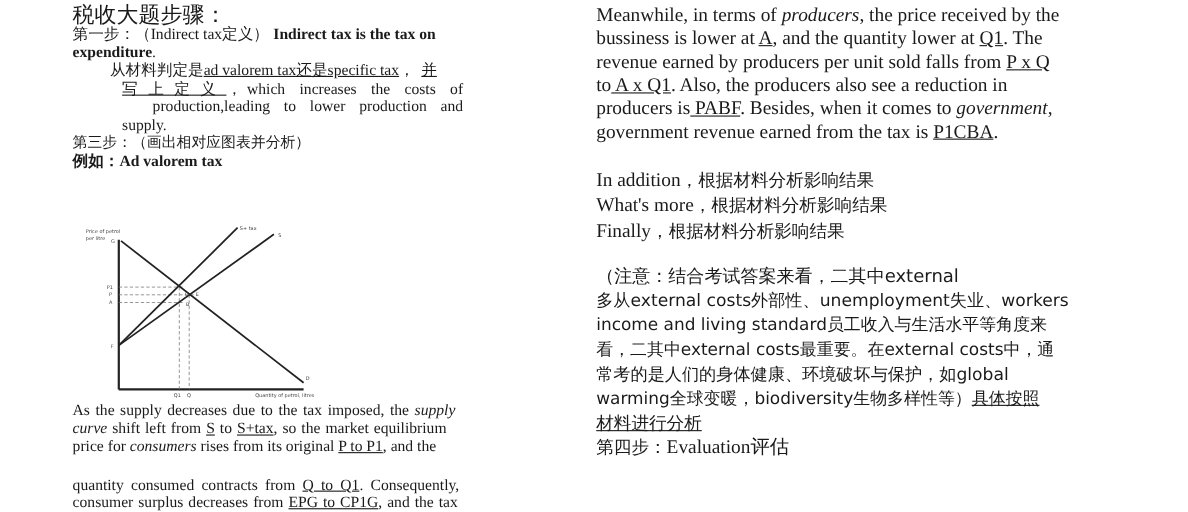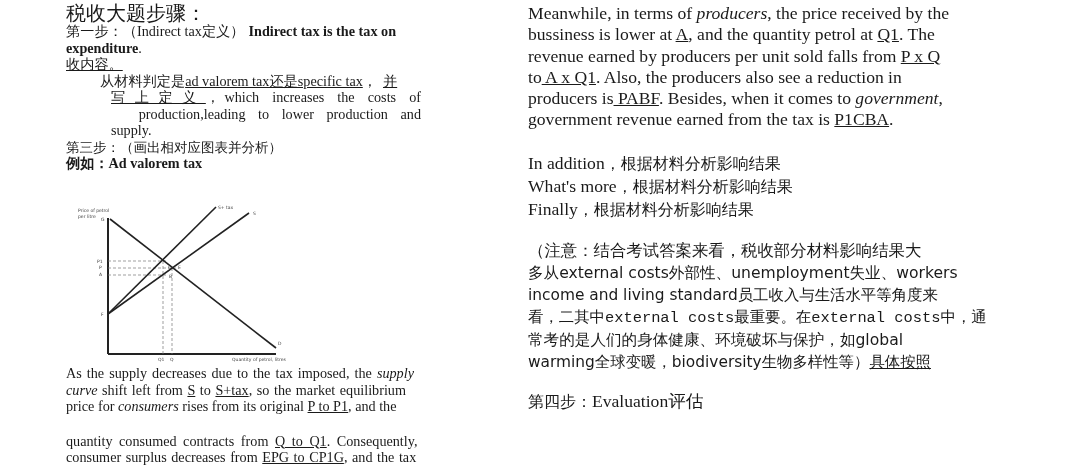--- a/index.html
+++ b/index.html
@@ -1,20 +1,20 @@
 <!DOCTYPE html>
 <html><head>
 <meta charset="utf-8">
 <style>
   html, body { margin:0; padding:0; background:#ffffff; }
   body { width:1080px; height:465px; position:relative; overflow:hidden;
          font-family:"Liberation Serif", "DejaVu Serif", serif; color:#1a1a1a; }
   .panel { position:absolute; }
   #left { left:66px; top:4px; width:355px; }
-  #right { left:528px; top:3px; width:470px; }
+  #right { left:542px; top:3px; width:470px; }
   .cjk { font-family:"DejaVu Sans", sans-serif; }
   .l { font-size:14.2px; line-height:16.5px; white-space:nowrap; }
   .lt { font-size:16.5px; line-height:19px; }
   .b { font-weight:bold; }
   .u { text-decoration:underline; }
   .i { font-style:italic; }
   .indent1 { padding-left:34px; }
   .indent2 { padding-left:45px; }
   .just { text-align:justify; text-align-last:justify; white-space:normal; }
   .r { font-size:17.6px; line-height:21.3px; white-space:nowrap; }
@@ -29,23 +29,20 @@
 <div id="left" class="panel">
   <div class="lt cjk" style="font-size:20px;">税收大题步骤：</div>
 
   <div class="l">
     <span class="cjk">第一步：</span><span>（Indirect tax定义）</span><span class="b" style="padding-left:4px;">Indirect tax is the tax on</span>
   </div>
   <div class="l">
     <span class="b">expenditure</span><span>.</span>
   </div>
 
-  <div class="l">
-    <span class="u cjk">收内容。</span>
-  </div>
 
   <div class="l indent1">
     <span class="cjk">从材料判定是</span><span class="u">ad valorem tax还是specific tax</span><span class="cjk">，</span><span class="u cjk" style="padding-left:6px;">并</span>
   </div>
   <div class="l indent2 just">
     <span class="u cjk" style="letter-spacing:5px;">写上定义</span><span style="word-spacing:5px;">，which increases the costs of</span>
   </div>
   <div class="l indent2" style="word-spacing:9px;text-align:right;">production,leading to lower production and</div>
   <div class="l indent2">supply.</div>
 
@@ -116,21 +113,21 @@
     <span>incidence on comsumers is </span><span class="u">PFCP1</span><span>.</span>
   </div>
 </div>
 
 <div id="right" class="panel">
   <div>
     <div class="r">
       <span>Meanwhile, in terms of </span><span class="i">producers</span><span>, the price received by the</span>
     </div>
     <div class="r">
-      <span>bussiness is lower at </span><span class="u">A</span><span>, and the quantity petrol at </span><span class="u">Q1</span><span>. The</span>
+      <span>bussiness is lower at </span><span class="u">A</span><span>, and the quantity lower at </span><span class="u">Q1</span><span>. The</span>
     </div>
     <div class="r">
       <span>revenue earned by producers per unit sold falls from </span><span class="u">P x Q</span>
     </div>
     <div class="r">
       <span>to</span><span class="u"> A x Q1</span><span>. Also, the producers also see a reduction in</span>
     </div>
     <div class="r">
       <span>producers is</span><span class="u"> PABF</span><span>. Besides, when it comes to </span><span class="i">government</span><span>,</span>
     </div>
@@ -145,26 +142,29 @@
     </div>
     <div class="r" style="line-height:22px;">
       <span>What's more</span><span class="cjk" style="font-size:16px;">，根据材料分析影响结果</span>
     </div>
     <div class="r" style="line-height:22px;">
       <span>Finally</span><span class="cjk" style="font-size:16px;">，根据材料分析影响结果</span>
     </div>
   </div>
 
   <div style="margin-top:19px; font-size:16.3px;">
-    <div class="rc cjk" style="font-size:16.4px;">（注意：结合考试答案来看，税收部分材料影响结果大</div>
+    <div class="rc cjk" style="font-size:16.4px;">（注意：结合考试答案来看，二其中external</div>
     <div class="rc cjk" style="font-size:15.6px;">多从external costs外部性、unemployment失业、workers</div>
     <div class="rc cjk" style="font-size:15.4px;">income and living standard员工收入与生活水平等角度来</div>
-    <div class="rc cjk" style="font-size:15.4px;font-family:Liberation Mono, monospace;">看，二其中external costs最重要。在external costs中，通</div>
+    <div class="rc cjk" style="font-size:15.4px;">看，二其中external costs最重要。在external costs中，通</div>
     <div class="rc cjk" style="font-size:15.6px;">常考的是人们的身体健康、环境破坏与保护，如global</div>
     <div class="rc cjk" style="font-size:15.4px;">
       <span>warming全球变暖，biodiversity生物多样性等）</span><span class="u">具体按照</span>
     </div>
+    <div class="rc cjk" style="font-size:16px;">
+      <span class="u">材料进行分析</span>
+    </div>
   </div>
 
-  <div class="r" style="margin-top:17px;">
+  <div class="r" style="">
     <span class="cjk" style="font-size:16px;">第四步：</span><span>Evaluation评估</span>
   </div>
 </div>
 
 </body></html>

